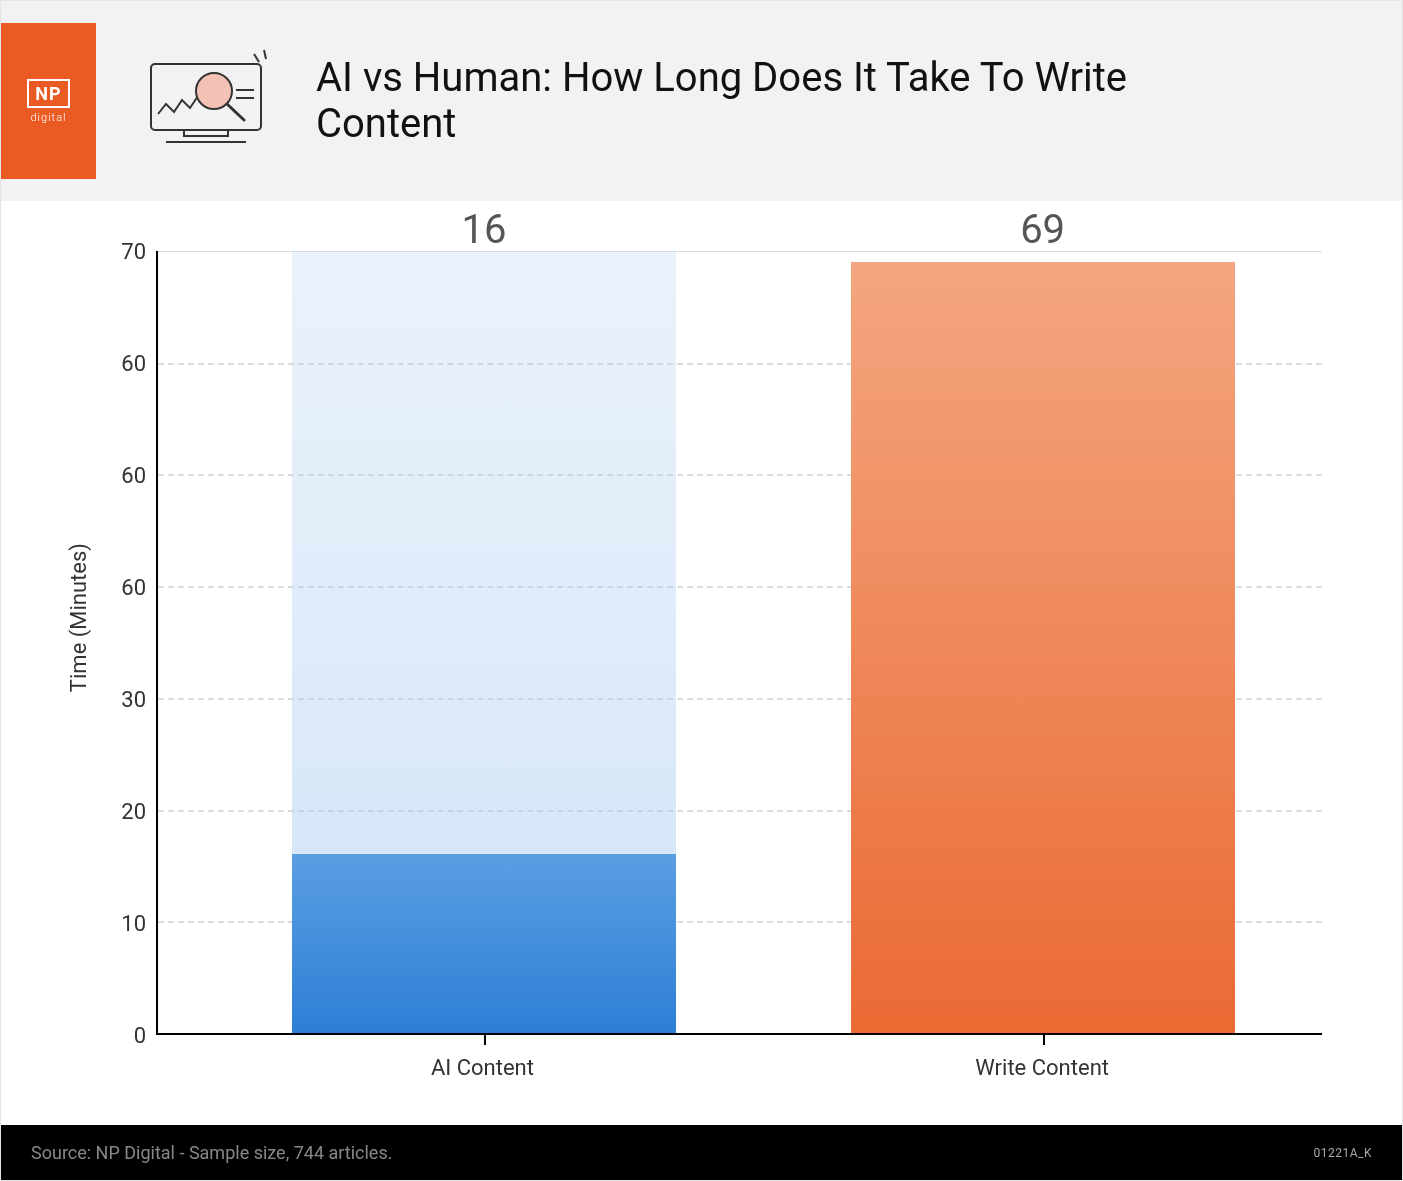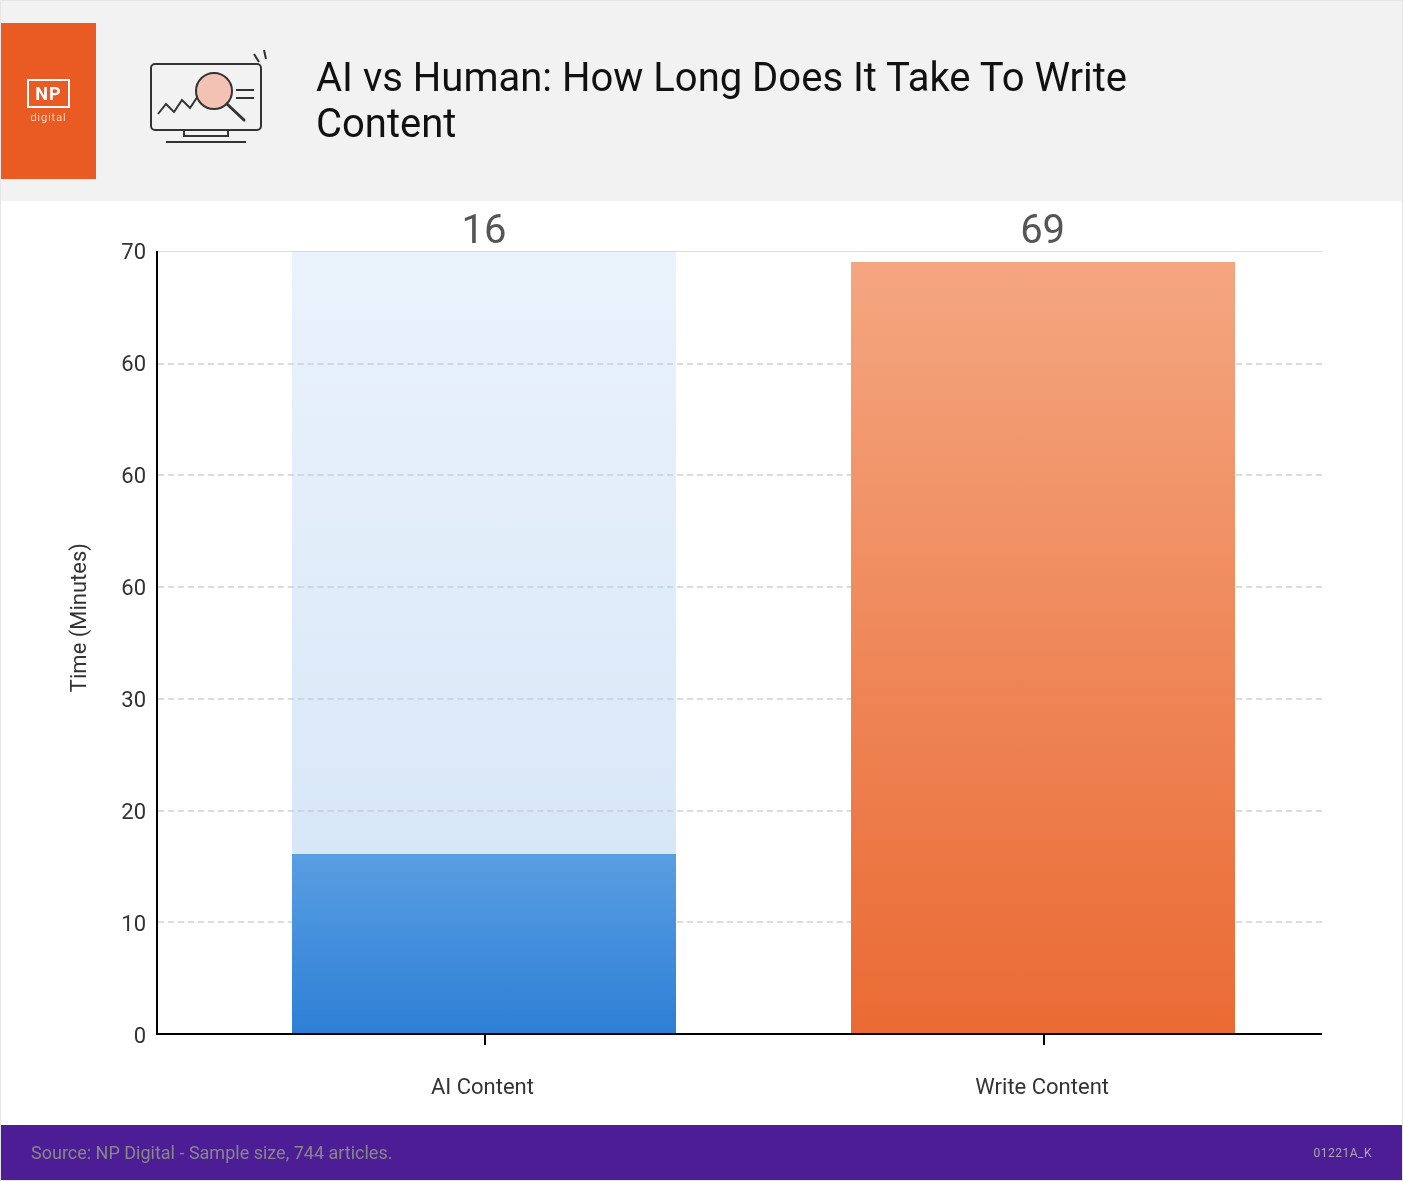--- a/index.html
+++ b/index.html
@@ -157,27 +157,27 @@
   }
   .x-labels {
     height: 70px;
     position: relative;
     font-size: 22px;
     color: #333;
     margin-left: 60px;
   }
   .x-label {
     position: absolute;
-    top: 39px;
+    top: 20px;
     transform: translateX(-50%);
     white-space: nowrap;
   }
   .footer {
     height: 55px;
-    background: #4c1d95;
+    background: #000000;
     display: flex;
     align-items: center;
     justify-content: space-between;
     padding: 0 30px;
     font-size: 18px;
     color: #888;
   }
   .footer-code {
     font-size: 12px;
     color: #aaa;

